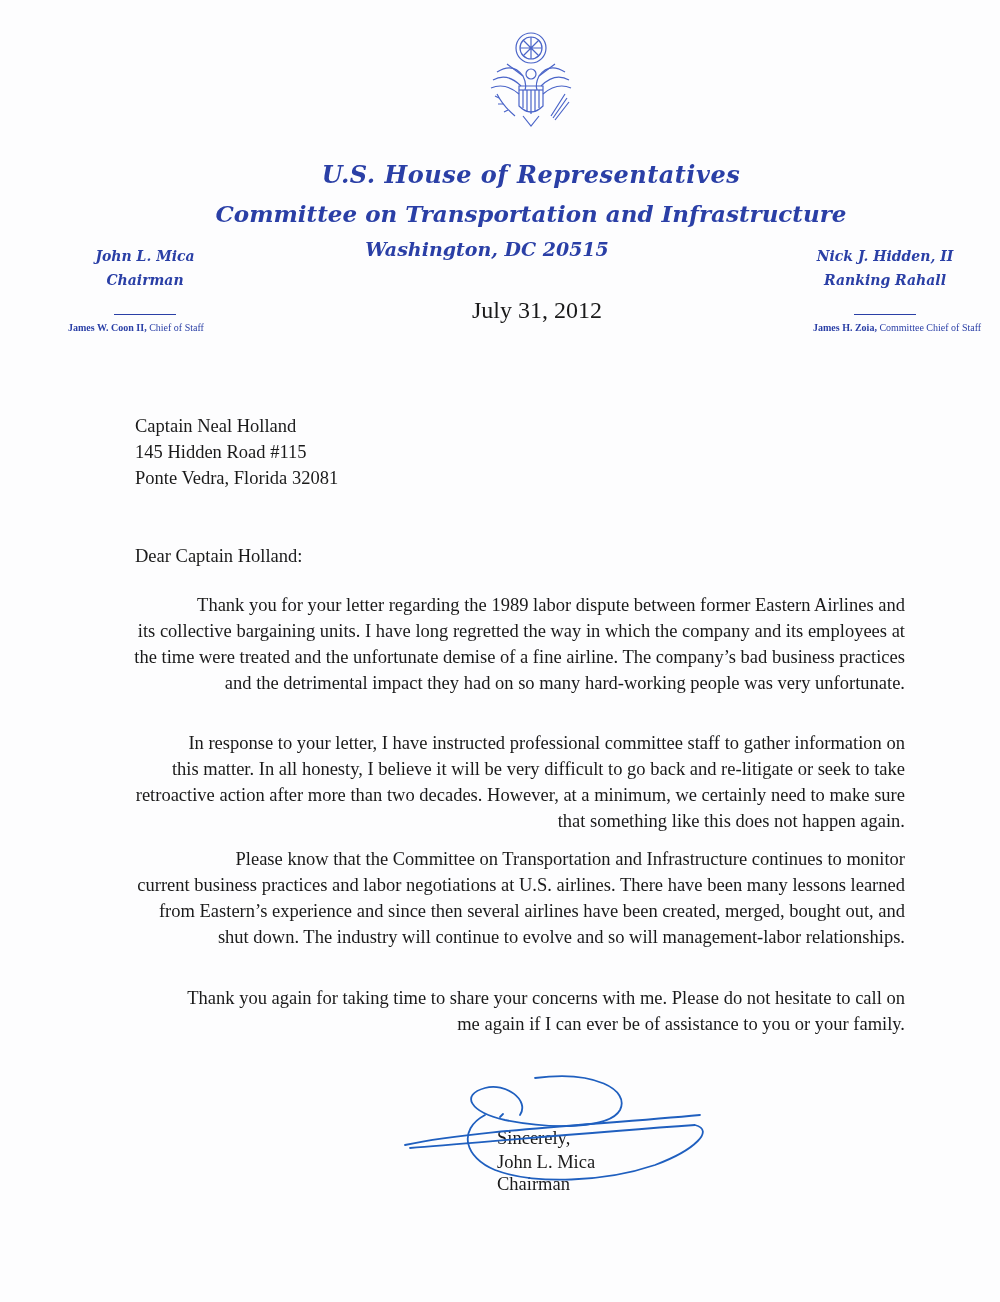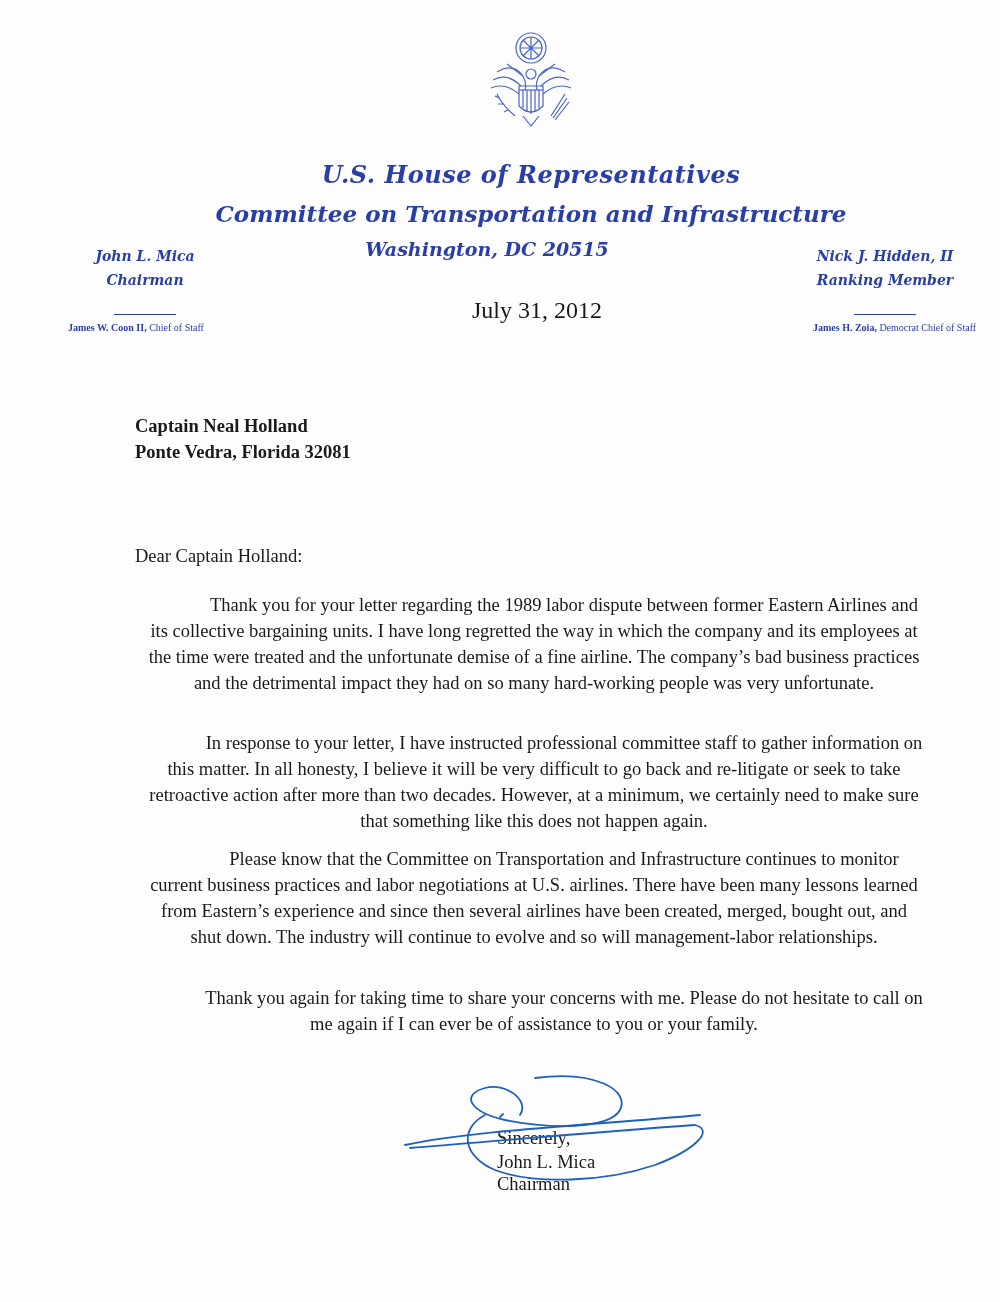--- a/index.html
+++ b/index.html
@@ -34,23 +34,23 @@
     .right-block { left: 800px; width: 170px; top: 244px; }
     .rule { width: 62px; height: 1px; background: #2a3fa6; margin: 22px auto 0; }
     .staff {
       font-family: "Liberation Serif", serif; font-size: 10px; white-space: nowrap;
     }
     .staff b { font-weight: bold; }
     .staff-left { left: 68px; top: 322px; }
     .staff-right { left: 813px; top: 322px; }
     .date { left: 472px; top: 297px; font-size: 24px; }
     .text { font-size: 18.5px; line-height: 26px; }
-    .addr { left: 135px; top: 413px; font-weight: bold; }
+    .addr { left: 135px; top: 413px; }
     .salutation { left: 135px; top: 543px; }
-    .para { left: 144px; width: 780px; text-align: center; }
+    .para { left: 125px; width: 780px; text-align: right; }
     .para .indent { display: inline-block; width: 60px; }
     .p1 { top: 592px; }
     .p2 { top: 730px; }
     .p3 { top: 846px; }
     .p4 { top: 985px; }
     .closing { left: 497px; top: 1077px; margin-top: 48px; }
     .sig-name { left: 497px; top: 1149px; }
     .sig-title { left: 497px; top: 1171px; }
     .signature { left: 395px; top: 1070px; width: 320px; height: 125px; pointer-events: none; }
   </style>
@@ -90,31 +90,32 @@
   <div>John L. Mica</div>
   <div>Chairman</div>
   <div class="rule"></div>
 </div>
 <div class="abs staff staff-left blue">
   <b>James W. Coon II,</b><span> Chief of Staff</span>
 </div>
 
 <div class="abs right-block blue side-name">
   <div>Nick J. Hidden, II</div>
-  <div>Ranking Member</div>
+  <div>Ranking Rahall</div>
   <div class="rule"></div>
 </div>
 <div class="abs staff staff-right blue">
-  <b>James H. Zoia,</b><span> Democrat Chief of Staff</span>
+  <b>James H. Zoia,</b><span> Committee Chief of Staff</span>
 </div>
 
 <div class="abs date">July 31, 2012</div>
 
 <div class="abs addr text">
   <div>Captain Neal Holland</div>
+  <div>145 Hidden Road #115</div>
   <div>Ponte Vedra, Florida 32081</div>
 </div>
 
 <div class="abs salutation text">Dear Captain Holland:</div>
 
 <div class="abs para p1 text"><span class="indent"></span><span>Thank you for your letter regarding the 1989 labor dispute between former Eastern Airlines and its collective bargaining units.  I have long regretted the way in which the company and its employees at the time were treated and the unfortunate demise of a fine airline.  The company’s bad business practices and the detrimental impact they had on so many hard-working people was very unfortunate.</span></div>
 <div class="abs para p2 text"><span class="indent"></span><span>In response to your letter, I have instructed professional committee staff to gather information on this matter.   In all honesty, I believe it will be very difficult to go back and re-litigate or seek to take retroactive action after more than two decades.  However, at a minimum, we certainly need to make sure that something like this does not happen again.</span></div>
 <div class="abs para p3 text"><span class="indent"></span><span>Please know that the Committee on Transportation and Infrastructure continues to monitor current business practices and labor negotiations at U.S. airlines.  There have been many lessons learned from Eastern’s experience and since then several airlines have been created, merged, bought out, and shut down.  The industry will continue to evolve and so will management-labor relationships.</span></div>
 <div class="abs para p4 text"><span class="indent"></span><span>Thank you again for taking time to share your concerns with me.  Please do not hesitate to call on me again if I can ever be of assistance to you or your family.</span></div>
 

